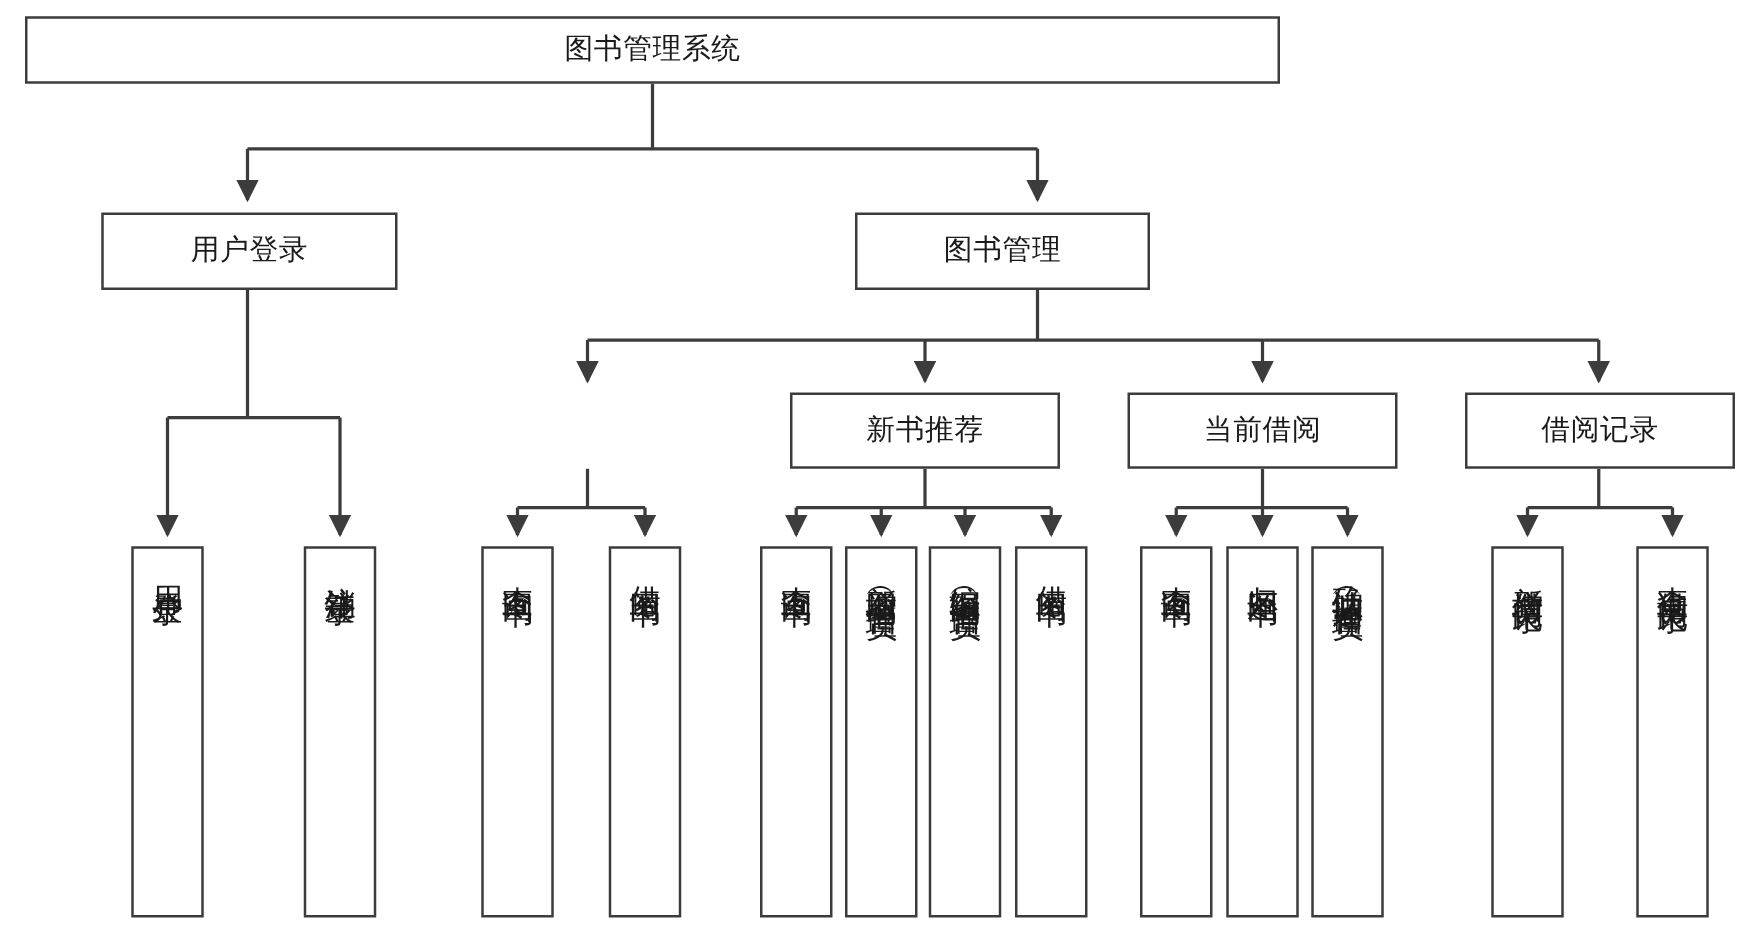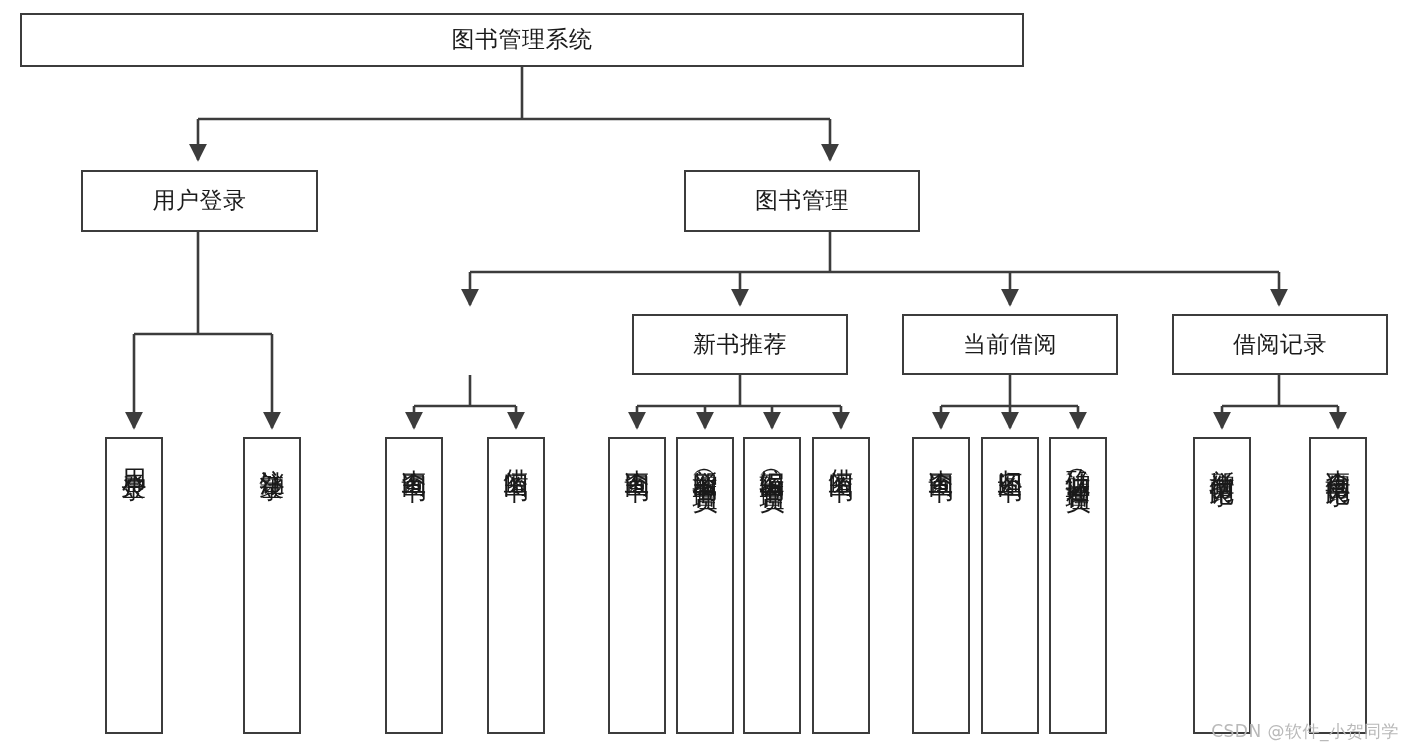--- a/index.html
+++ b/index.html
@@ -178,14 +178,13 @@
     <span class="label">确认归还（管理员）</span>
   </div>
 
   <div class="node vert" style="left:1193px; top:437px; width:58px; height:297px;">
     <span class="label">新增借阅记录</span>
   </div>
   <div class="node vert" style="left:1309px; top:437px; width:58px; height:297px;">
     <span class="label">查询借阅记录</span>
   </div>
 
-  <div id="watermark">CSDN @软件_小贺同学</div>
 </div>
 
 </body></html>

